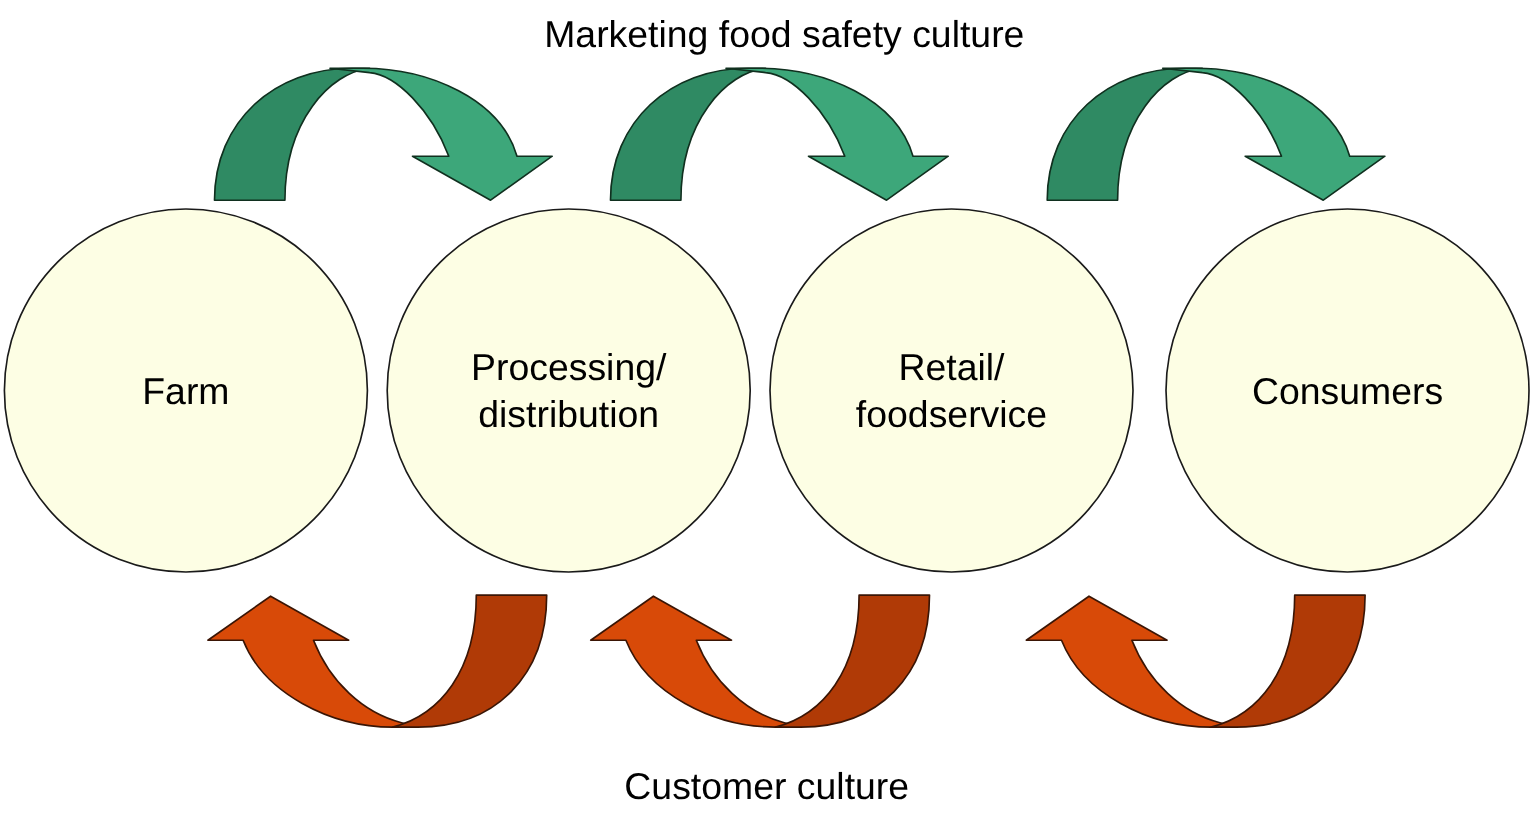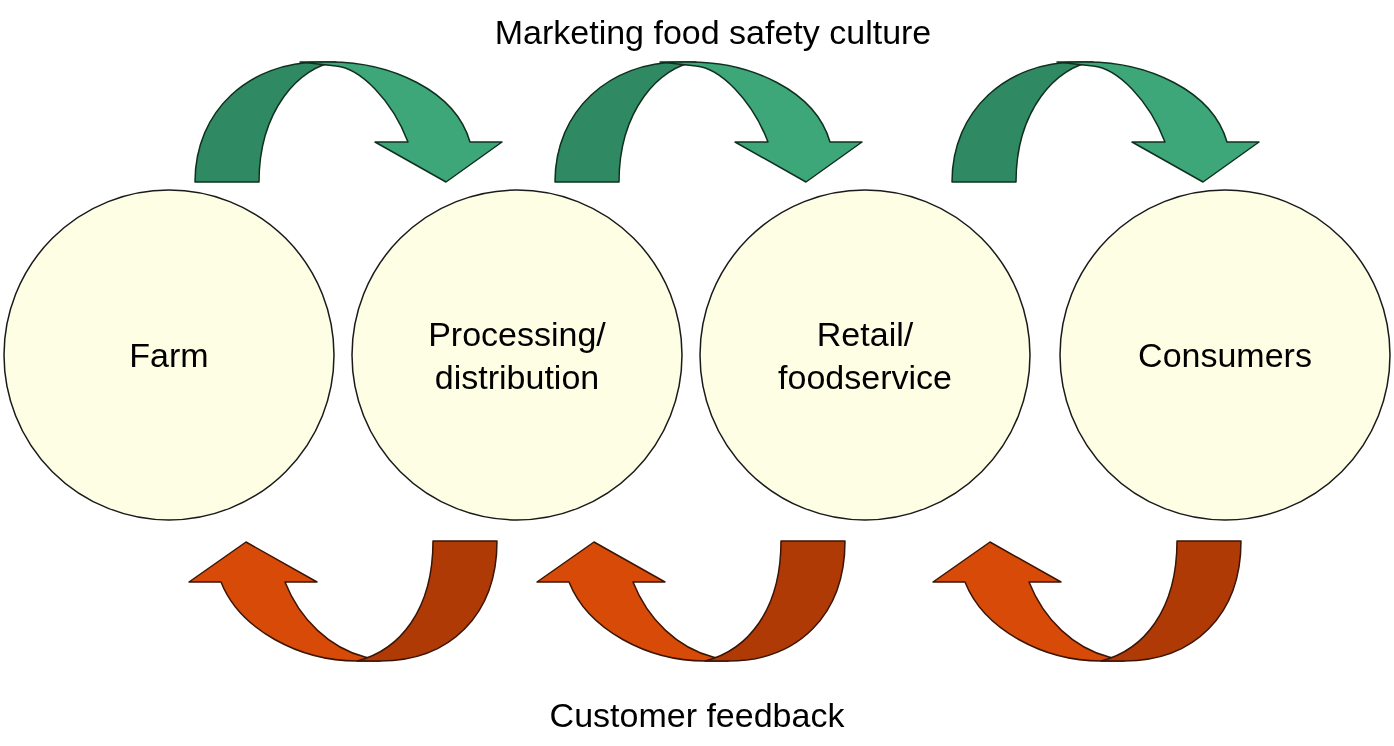--- a/index.html
+++ b/index.html
@@ -62,13 +62,13 @@
         <text x="865" y="345.5" text-anchor="middle" class="node-text">Retail/</text>
         <text x="865" y="388.5" text-anchor="middle" class="node-text">foodservice</text>
       </g>
       <g>
         <circle cx="1225" cy="355" r="165" fill="#FDFEE4" stroke="#1A1A1A" stroke-width="1.5"></circle>
         <text x="1225" y="367" text-anchor="middle" class="node-text">Consumers</text>
       </g>
     </g>
 </svg>
 
-<div class="label-bottom">Customer feedback</div>
+<div class="label-bottom">Customer culture</div>
 
 </body></html>

